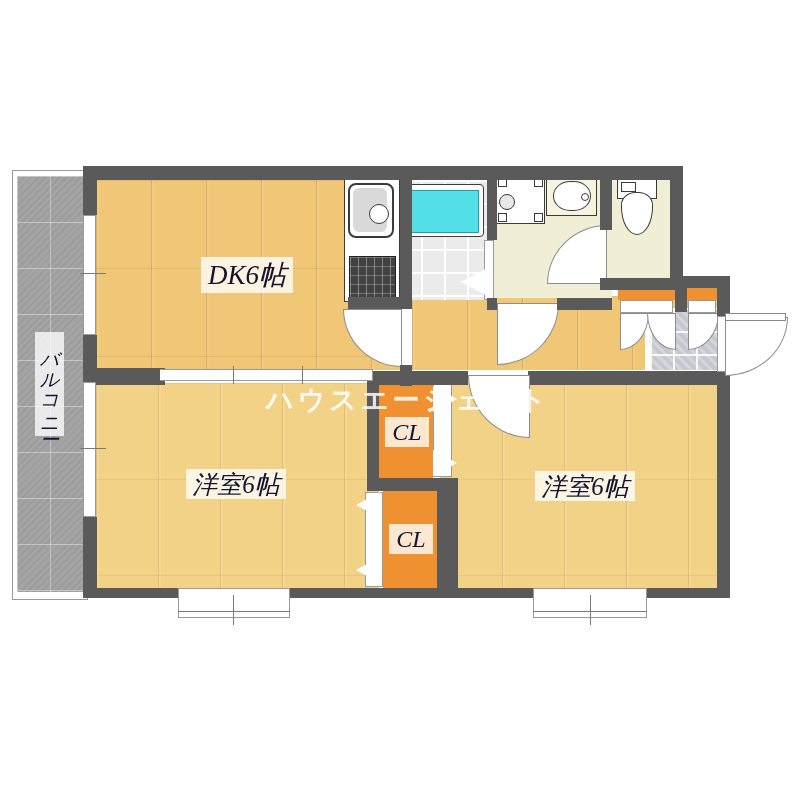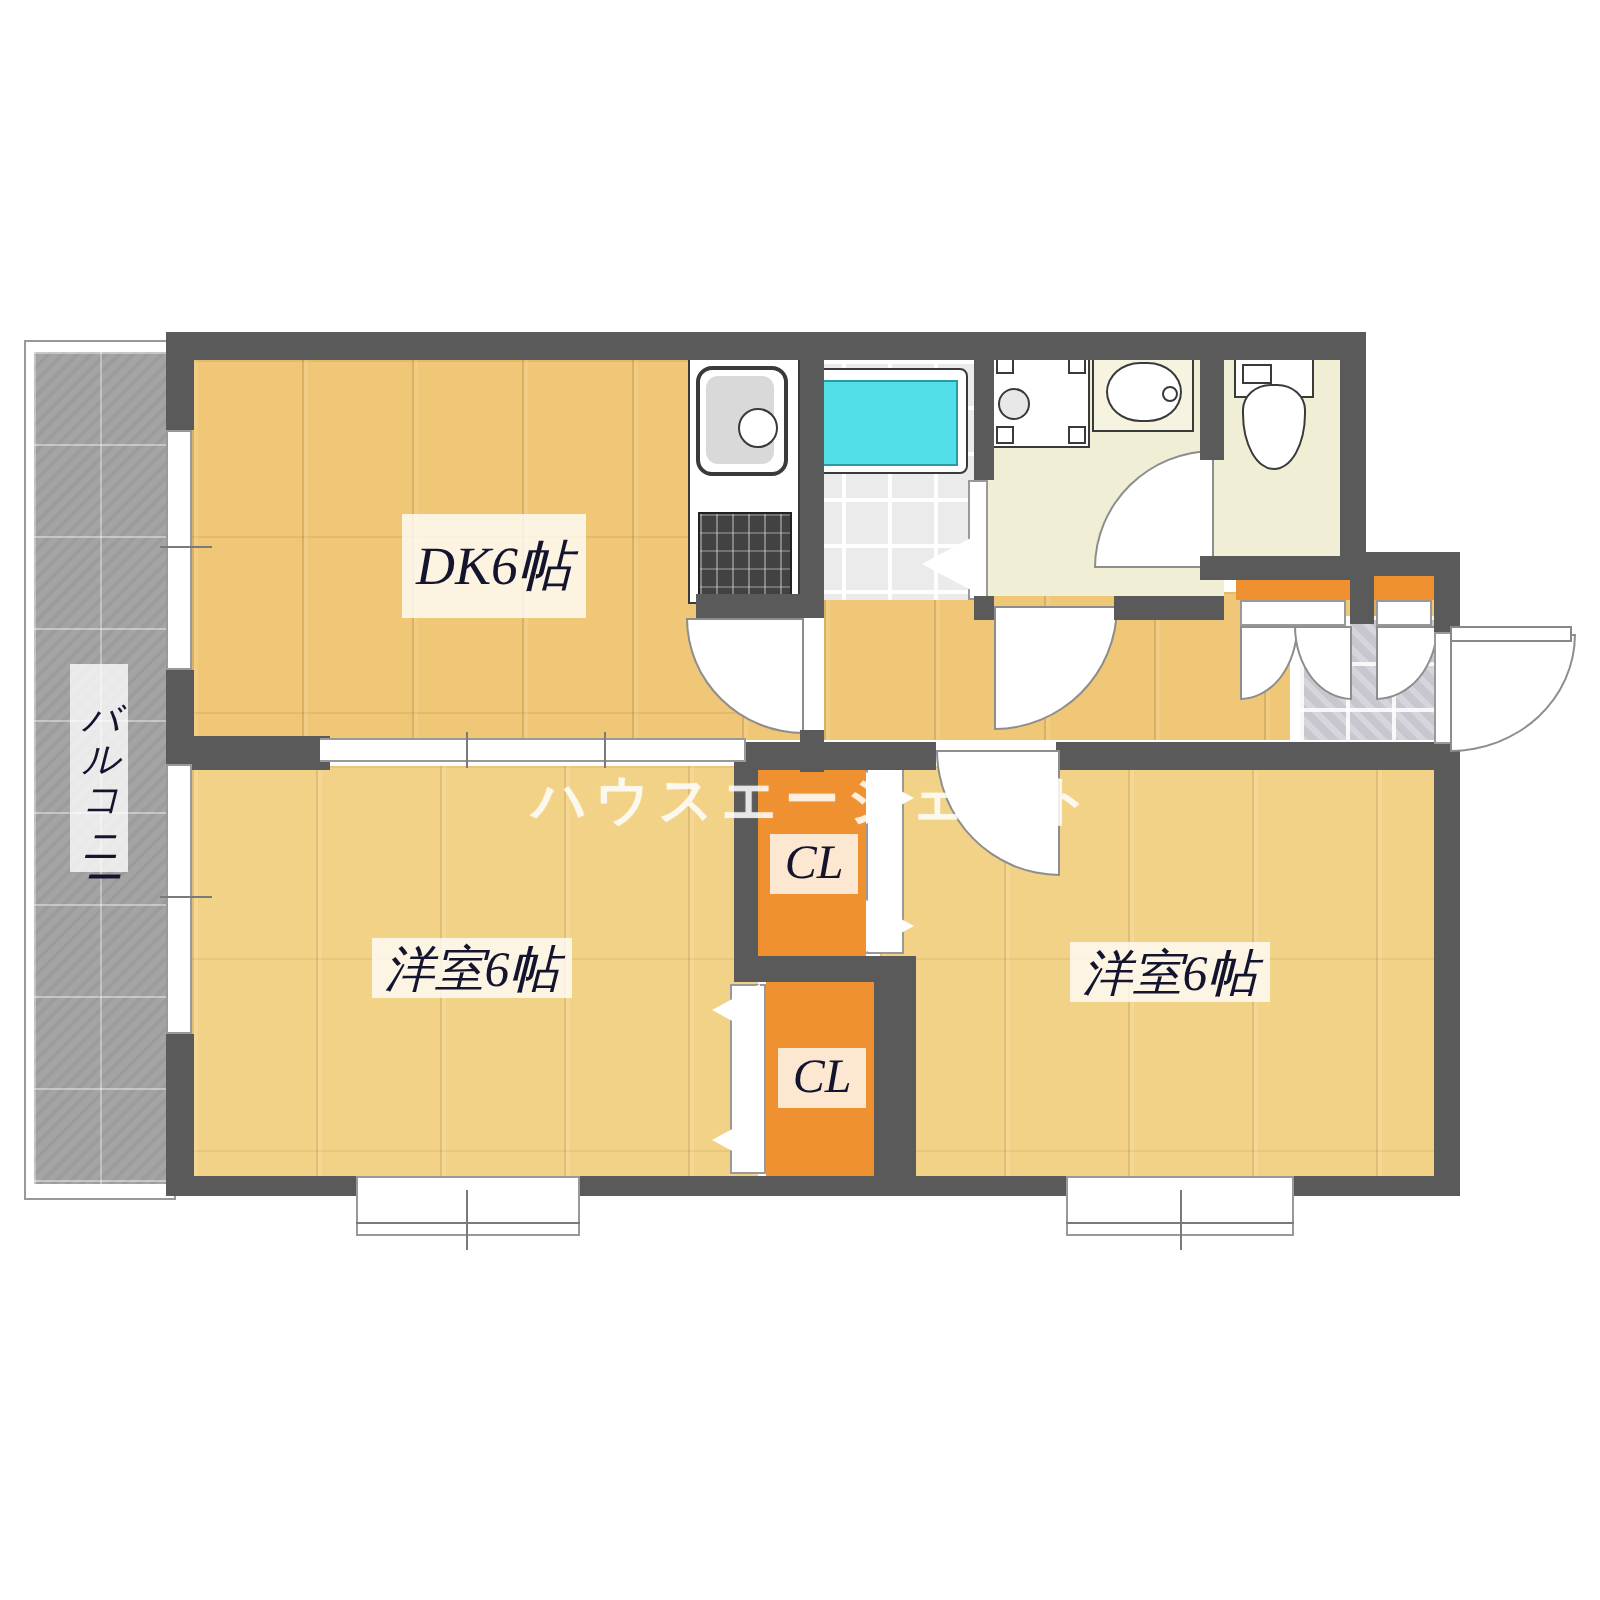--- a/index.html
+++ b/index.html
@@ -148,21 +148,21 @@
 
   <div class="orange" style="left:379px;top:378px;width:54px;height:100px;"></div>
   <div class="whitebox" style="left:433px;top:380px;width:19px;height:97px;z-index:25;"></div>
   <div class="tri-r" style="left:433px;top:386px;width:24px;height:26px;"></div>
   <div class="tri-r" style="left:433px;top:450px;width:24px;height:26px;"></div>
   <div class="orange" style="left:383px;top:491px;width:54px;height:97px;"></div>
   <div class="whitebox" style="left:365px;top:492px;width:18px;height:95px;z-index:25;"></div>
   <div class="tri-l" style="left:356px;top:492px;width:24px;height:26px;"></div>
   <div class="tri-l" style="left:356px;top:557px;width:24px;height:26px;"></div>
 
-  <div class="chip" style="left:201px;top:257px;width:92px;height:52px;font-size:27px;">DK6帖</div>
+  <div class="chip" style="left:201px;top:257px;width:92px;height:36px;font-size:27px;">DK6帖</div>
   <div class="chip" style="left:186px;top:469px;width:100px;height:30px;font-size:25px;">洋室6帖</div>
   <div class="chip" style="left:535px;top:471px;width:100px;height:30px;font-size:25px;">洋室6帖</div>
   <div class="chip" style="left:385px;top:417px;width:44px;height:30px;font-size:24px;z-index:28;">CL</div>
   <div class="chip" style="left:389px;top:524px;width:44px;height:30px;font-size:24px;z-index:28;">CL</div>
   <div class="chip" style="left:35px;top:332px;width:29px;height:104px;font-size:19px;writing-mode:vertical-rl;letter-spacing:1px;">バルコニー</div>
 
   <div class="watermark" style="left:266px;top:382px;font-size:27px;letter-spacing:4px;">ハウスエージェント</div>
 
 </div>
 

